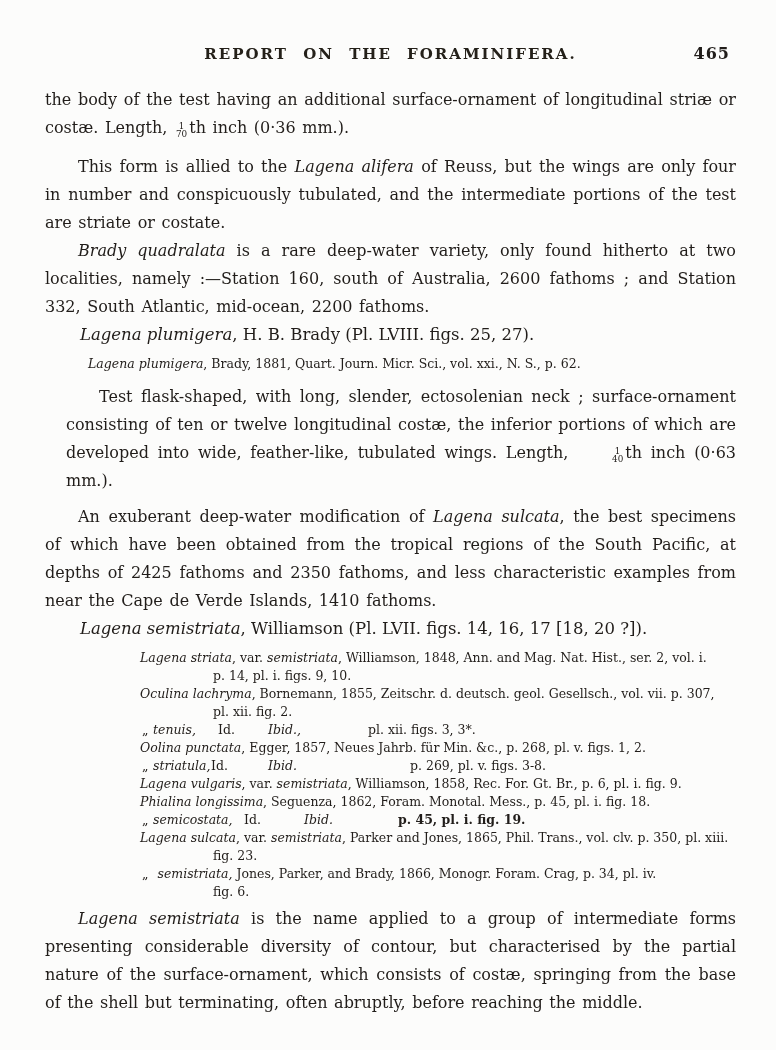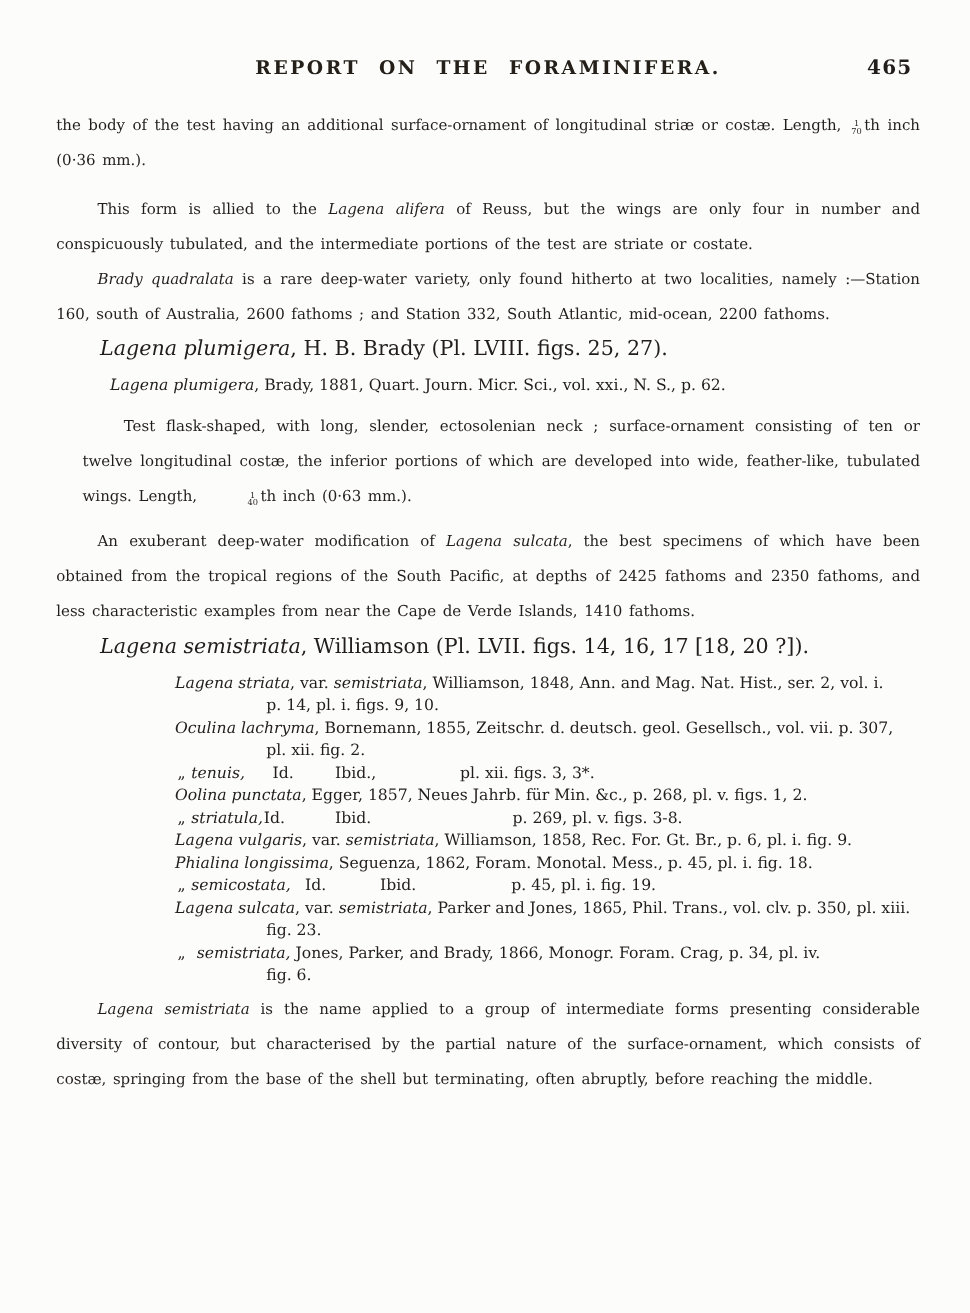--- a/index.html
+++ b/index.html
@@ -7,45 +7,45 @@
   .page{position:relative;width:764px;height:1050px;background:#fcfcfb;color:#211d1a;
         font-family:"DejaVu Serif", serif;}
   .content{position:absolute;left:45px;top:0;width:691px;}
 
   
   .running-header{position:relative;margin-top:44px;height:20px;text-align:center;}
   .rh-title{font-size:15px;font-weight:bold;letter-spacing:2px;word-spacing:8px;color:#242019;}
   .rh-page{position:absolute;right:6px;top:0;font-size:16px;font-weight:bold;letter-spacing:1px;}
 
   
-  .bodytext{margin:0;font-size:12px;line-height:28px;text-align:justify;word-spacing:1.5px;}
+  .bodytext{margin:0;font-size:16px;line-height:28px;text-align:justify;word-spacing:1.5px;}
   .indent{text-indent:33px;}
   .p-first{margin-top:22px;}
   .gap{margin-top:11px;}
   .m4{margin-top:4px;} .m6{margin-top:6px;} .m8{margin-top:8px;}
   .m10{margin-top:10px;margin-left:21px;} .m14{margin-top:14px;}
 
   
   .species{margin:0;padding-left:35px;font-size:16.5px;font-weight:normal;line-height:28px;}
 
   
   .cit{font-size:12.5px;line-height:18px;white-space:nowrap;}
   .single{margin-left:43px;}
   .cit-block{margin-left:95px;font-size:12.5px;line-height:18px;}
   .cit-line{white-space:nowrap;height:18px;}
   .cit-cont{padding-left:73px;white-space:nowrap;height:18px;}
   .ditto{position:relative;}
   .ditto .dq{position:absolute;left:2px;top:0;}
   .ditto .dname{position:absolute;left:13px;top:0;}
   .ditto .c-id{position:absolute;top:0;}
-  .ditto .c-ibid{position:absolute;top:0;}
+  .ditto .c-ibid{position:absolute;top:0;font-style:italic;}
   .ditto .c-tail{position:absolute;top:0;}
   .d1 .c-id{left:78px;}  .d1 .c-ibid{left:128px;} .d1 .c-tail{left:228px;}
   .d2 .c-id{left:71px;}  .d2 .c-ibid{left:128px;} .d2 .c-tail{left:248px;margin-left:22px;}
-  .d3 .c-id{left:104px;} .d3 .c-ibid{left:164px;} .d3 .c-tail{left:269px;}
+  .d3 .c-id{left:104px;} .d3 .c-ibid{left:164px;} .d3 .c-tail{left:258px;font-weight:bold;}
   .dflow .dq{margin-left:2px;margin-right:9px;}
 
   
   .frac{display:inline-block;vertical-align:-0.45em;text-align:center;
         font-size:0.55em;line-height:1;margin:0 2px;}
   .frac .fn,.frac .fd{display:block;line-height:0.95;}
   i{font-style:italic;}
 </style>
 </head>
 <body>

